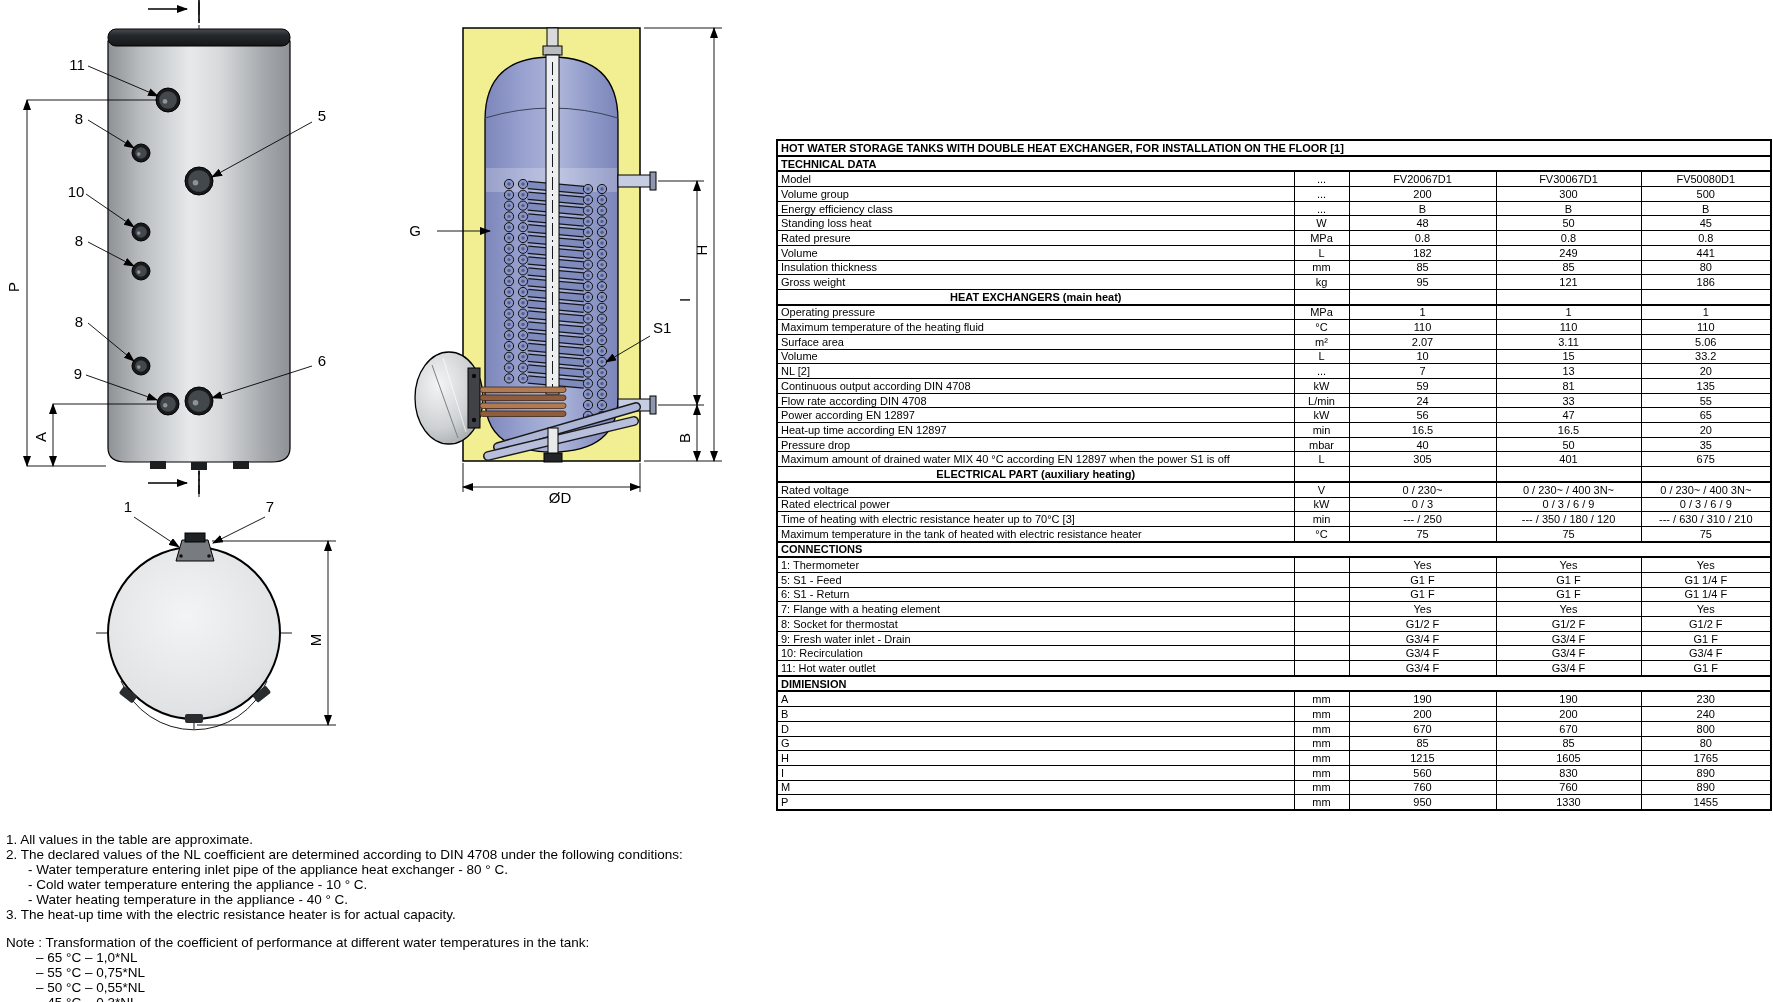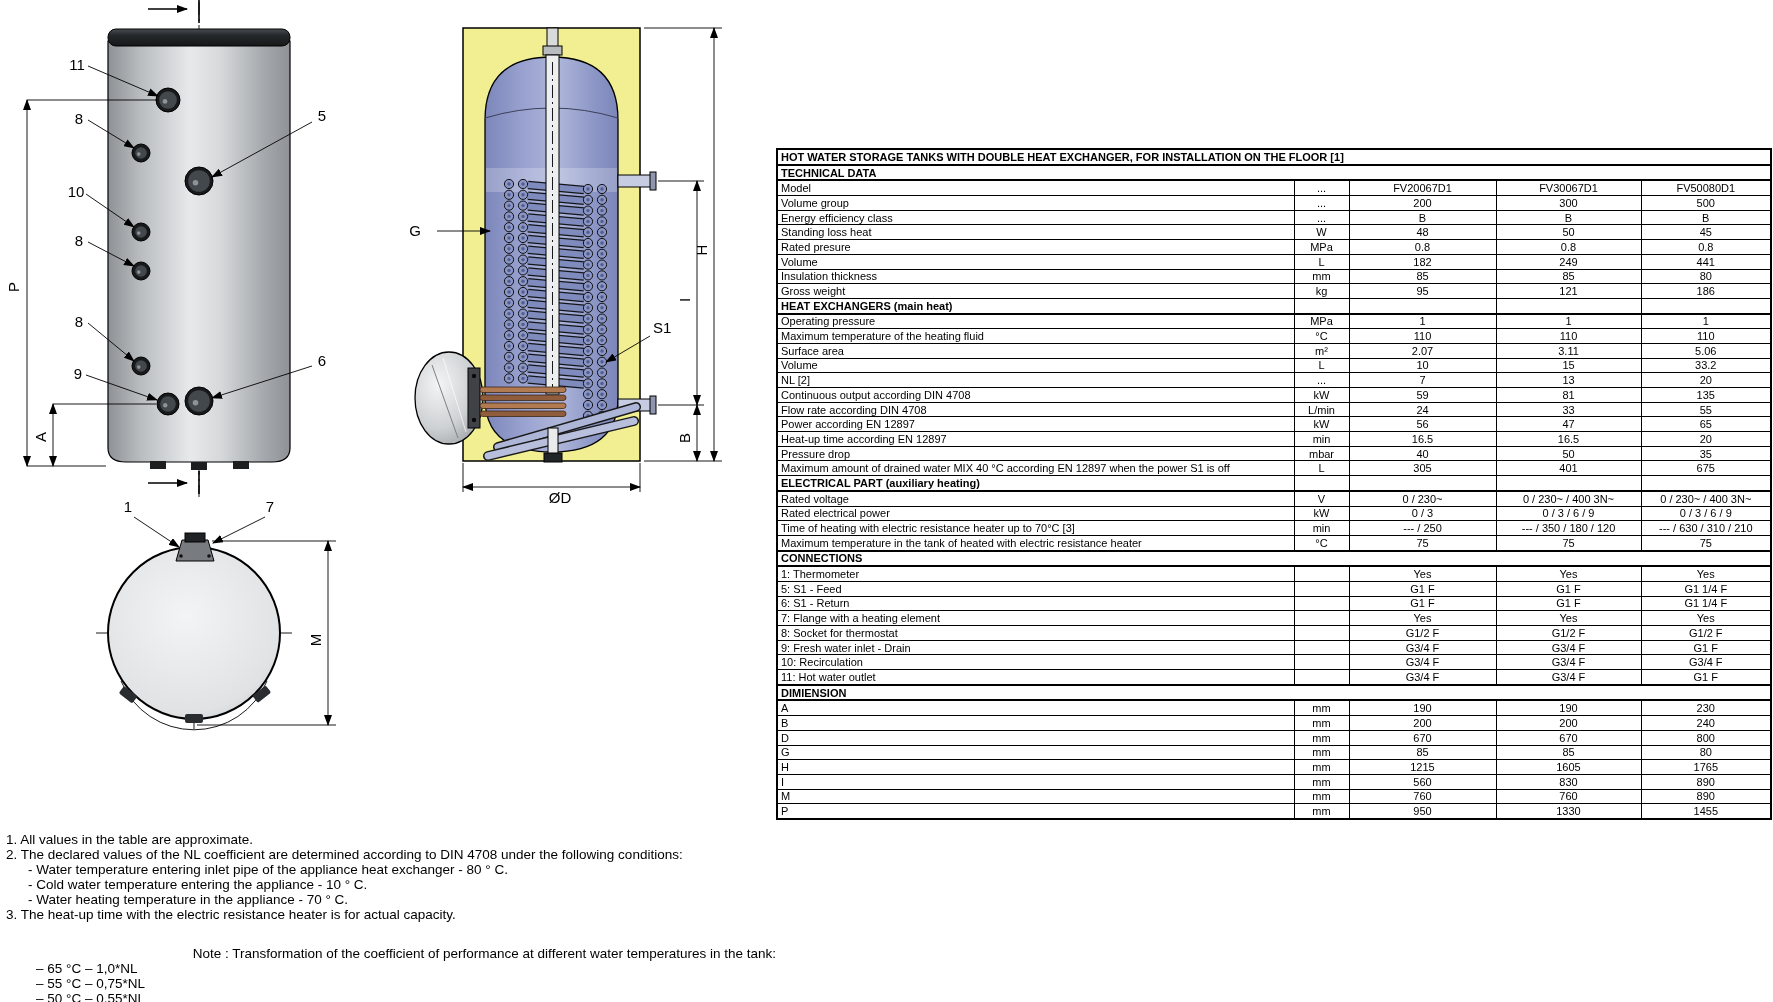--- a/index.html
+++ b/index.html
@@ -7,37 +7,37 @@
 
   
   #drawings{position:absolute;left:0;top:0;}
   .thin{stroke:#000;stroke-width:0.9;fill:none;}
   .dim{stroke:#000;stroke-width:0.9;fill:none;}
   .dashdot{stroke:#000;stroke-width:0.9;fill:none;stroke-dasharray:13 4 2 4;}
   .lbl{font:15px "Liberation Sans",sans-serif;fill:#000;}
   .lblm{font:15px "Liberation Sans",sans-serif;fill:#000;text-anchor:middle;}
 
   
-  #spec{position:absolute;left:776px;top:148px;width:996px;border-collapse:collapse;table-layout:fixed;
+  #spec{position:absolute;left:776px;top:139px;width:996px;border-collapse:collapse;table-layout:fixed;
         font:11px "Liberation Sans",sans-serif;border:2px solid #000;}
   #spec td{border:1px solid #000;height:13.7px;padding:0 3px;line-height:12px;white-space:nowrap;overflow:hidden;}
   #spec td.c-lbl{text-align:left;}
   #spec td.c-unit{text-align:center;}
   #spec td.c-val{text-align:center;}
   #spec tr.r-title td{font-weight:bold;border-bottom-width:2px;}
   #spec tr.r-merged td{font-weight:bold;border-top-width:2px;border-bottom-width:2px;}
   #spec tr.r-section td{border-bottom-width:2px;}
-  #spec tr.r-section td.c-lbl{font-weight:bold;}
+  #spec tr.r-section td.c-lbl{font-weight:bold;text-align:center;}
 
   
   #footnotes{position:absolute;left:6px;top:832px;width:770px;}
   .fn{font:13.5px "Liberation Sans",sans-serif;line-height:15px;white-space:pre;}
   .ind1{padding-left:22px;}
   .ind2{padding-left:30px;}
-  .gap{margin-top:24px;text-align:right;}
+  .gap{margin-top:13px;}
 </style>
 </head>
 <body>
 
 <svg id="drawings" width="775" height="1002" viewBox="0 0 775 1002">
   <defs>
     <marker id="arrE" markerWidth="11" markerHeight="8" refX="10" refY="4" orient="auto" markerUnits="userSpaceOnUse">
       <path d="M0,0 L11,4 L0,8 Z" fill="#000"></path>
     </marker>
     <marker id="arrS" markerWidth="11" markerHeight="8" refX="10" refY="4" orient="auto-start-reverse" markerUnits="userSpaceOnUse">
@@ -750,20 +750,20 @@
         <td class="c-val">1455</td>
       </tr>
     </tbody>
 </table>
 
 <div id="footnotes">
   <div class="fn">1. All values in the table are approximate.</div>
   <div class="fn">2. The declared values of the NL coefficient are determined according to DIN 4708 under the following conditions:</div>
   <div class="fn ind1">- Water temperature entering inlet pipe of the appliance heat exchanger - 80 ° C.</div>
   <div class="fn ind1">- Cold water temperature entering the appliance - 10 ° C.</div>
-  <div class="fn ind1">- Water heating temperature in the appliance - 70 ° C.</div>
+  <div class="fn ind1">- Water heating temperature in the appliance - 40 ° C.</div>
   <div class="fn">3. The heat-up time with the electric resistance heater is for actual capacity.</div>
   <div class="fn gap">Note : Transformation of the coefficient of performance at different water temperatures in the tank:</div>
   <div class="fn ind2">– 65 °C – 1,0*NL</div>
   <div class="fn ind2">– 55 °C – 0,75*NL</div>
   <div class="fn ind2">– 50 °C – 0,55*NL</div>
   <div class="fn ind2">– 45 °C – 0,3*NL</div>
 </div>
 
 </body></html>

